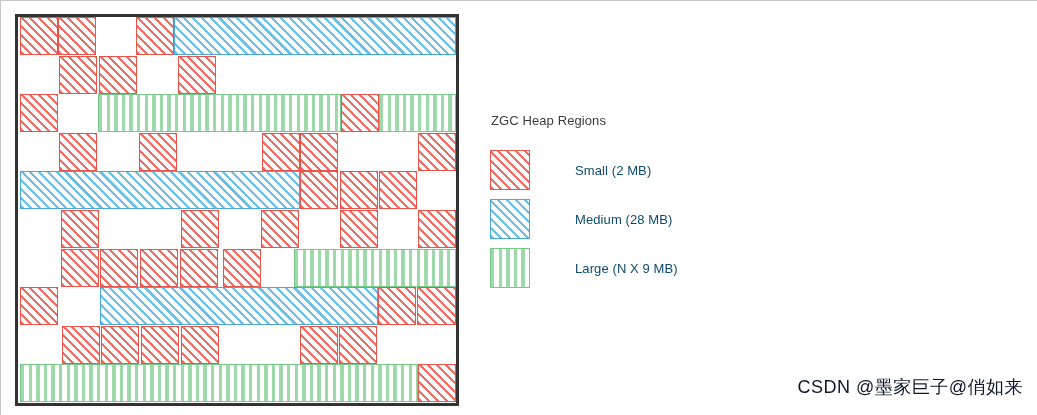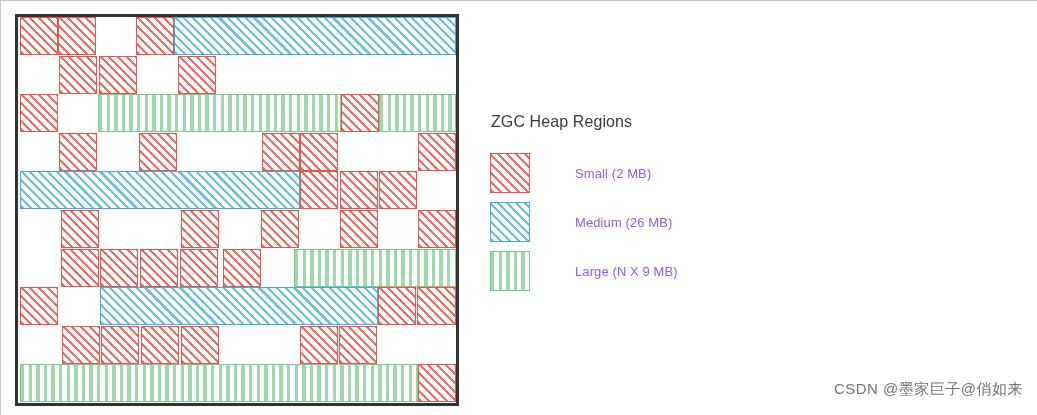--- a/index.html
+++ b/index.html
@@ -72,52 +72,52 @@
   }
 
   
   #legend {
     position: absolute;
     left: 489px;
     top: 112px;
     width: 330px;
   }
   #legend-title {
-    font-size: 16px;
+    font-size: 13px;
     color: #3b3b3b;
     margin: 0 0 22px 1px;
     letter-spacing: 0.1px;
   }
   .legend-row {
     display: flex;
     align-items: center;
     height: 40px;
     margin-bottom: 9px;
   }
   .legend-swatch {
     width: 40px;
     height: 40px;
     box-sizing: border-box;
     flex: 0 0 auto;
   }
   .legend-label {
     font-size: 13px;
-    color: #8b5cf6;
+    color: #0c4a6e;
     margin-left: 45px;
     white-space: nowrap;
     letter-spacing: 0.1px;
   }
 
   
   #watermark {
     position: absolute;
     right: 14px;
     bottom: 16px;
-    font-size: 15px;
-    color: #737373;
+    font-size: 18px;
+    color: #0f172a;
     white-space: nowrap;
     letter-spacing: 0.5px;
   }
 </style>
 </head>
 <body>
 
 <div id="page">
 
   <div id="heap-box">
@@ -170,21 +170,21 @@
 
   <div id="legend">
     <div id="legend-title">ZGC Heap Regions</div>
     <div id="legend-items">
         <div class="legend-row">
           <div class="legend-swatch region small" style="position: relative;"></div>
           <div class="legend-label">Small (2 MB)</div>
         </div>
         <div class="legend-row">
           <div class="legend-swatch region medium" style="position: relative;"></div>
-          <div class="legend-label">Medium (26 MB)</div>
+          <div class="legend-label">Medium (28 MB)</div>
         </div>
         <div class="legend-row">
           <div class="legend-swatch region large" style="position: relative;"></div>
           <div class="legend-label">Large (N X 9 MB)</div>
         </div>
       </div>
   </div>
 
   <div id="watermark">CSDN @墨家巨子@俏如来</div>
 

